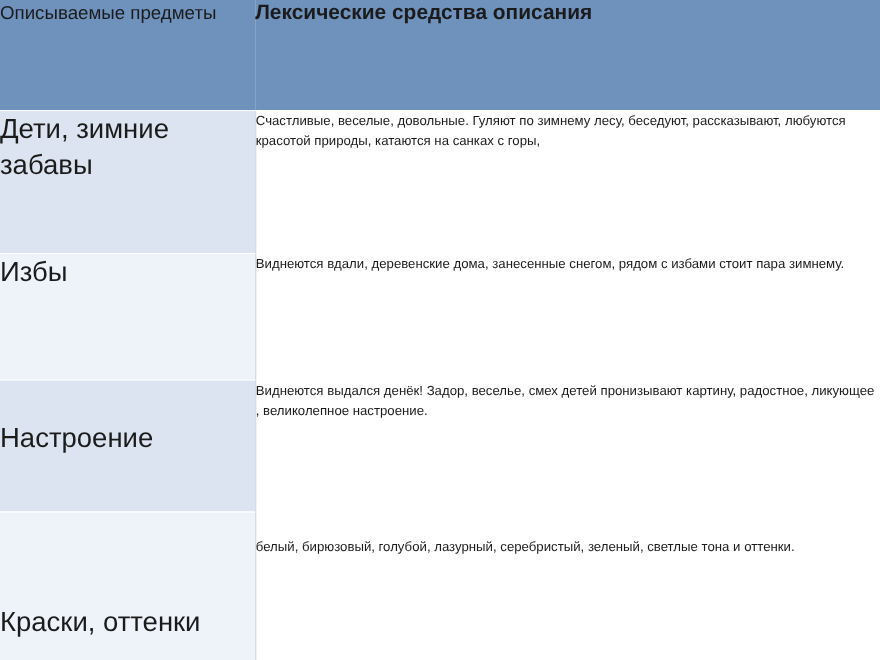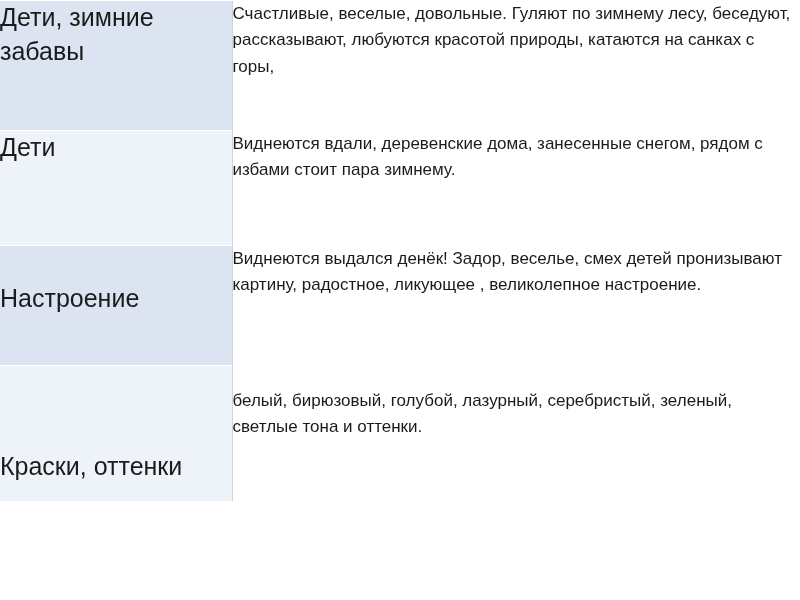--- a/index.html
+++ b/index.html
@@ -75,21 +75,21 @@
     font-weight: normal;
   }
   .cell-right {
     background: #ffffff;
     padding: 14px 18px 12px 16px;
     box-sizing: border-box;
     border-left: 1px solid #c9d4e4;
   }
   .cell-right .desc {
     color: #1b1b1b;
-    font-size: 17px;
+    font-size: 12px;
     line-height: 1.55;
     font-weight: normal;
   }
   .row-sep td {
     border-top: 1px solid #ffffff;
   }
   .row-children .cell-left, .row-children .cell-right { height: 130px; }
   .row-izby .cell-left, .row-izby .cell-right { height: 115px; }
   .row-mood .cell-left, .row-mood .cell-right { height: 120px; }
   .row-colors .cell-left, .row-colors .cell-right { height: 135px; }
@@ -100,33 +100,41 @@
 </head>
 <body>
 
 <div class="slide">
   <table class="lex-table">
     <colgroup>
       <col class="col-left">
       <col class="col-right">
     </colgroup>
     <tbody>
+      <tr>
+        <td class="hdr-left">
+          <div class="hdr-left-text">Описываемые предметы</div>
+        </td>
+        <td class="hdr-right">
+          <div class="hdr-right-text">Лексические средства описания</div>
+        </td>
+      </tr>
 
       <tr class="row-children row-sep">
         <td class="cell-left">
           <div class="topic">Дети, зимние забавы</div>
         </td>
         <td class="cell-right">
           <div class="desc">Счастливые, веселые, довольные. Гуляют по зимнему лесу, беседуют, рассказывают, любуются красотой природы, катаются на санках с горы,</div>
         </td>
       </tr>
 
       <tr class="row-izby row-sep">
         <td class="cell-left alt">
-          <div class="topic">Дети</div>
+          <div class="topic">Избы</div>
         </td>
         <td class="cell-right">
           <div class="desc">Виднеются вдали, деревенские дома, занесенные снегом, рядом с избами стоит пара зимнему.</div>
         </td>
       </tr>
 
       <tr class="row-mood row-sep">
         <td class="cell-left">
           <div class="topic">Настроение</div>
         </td>

